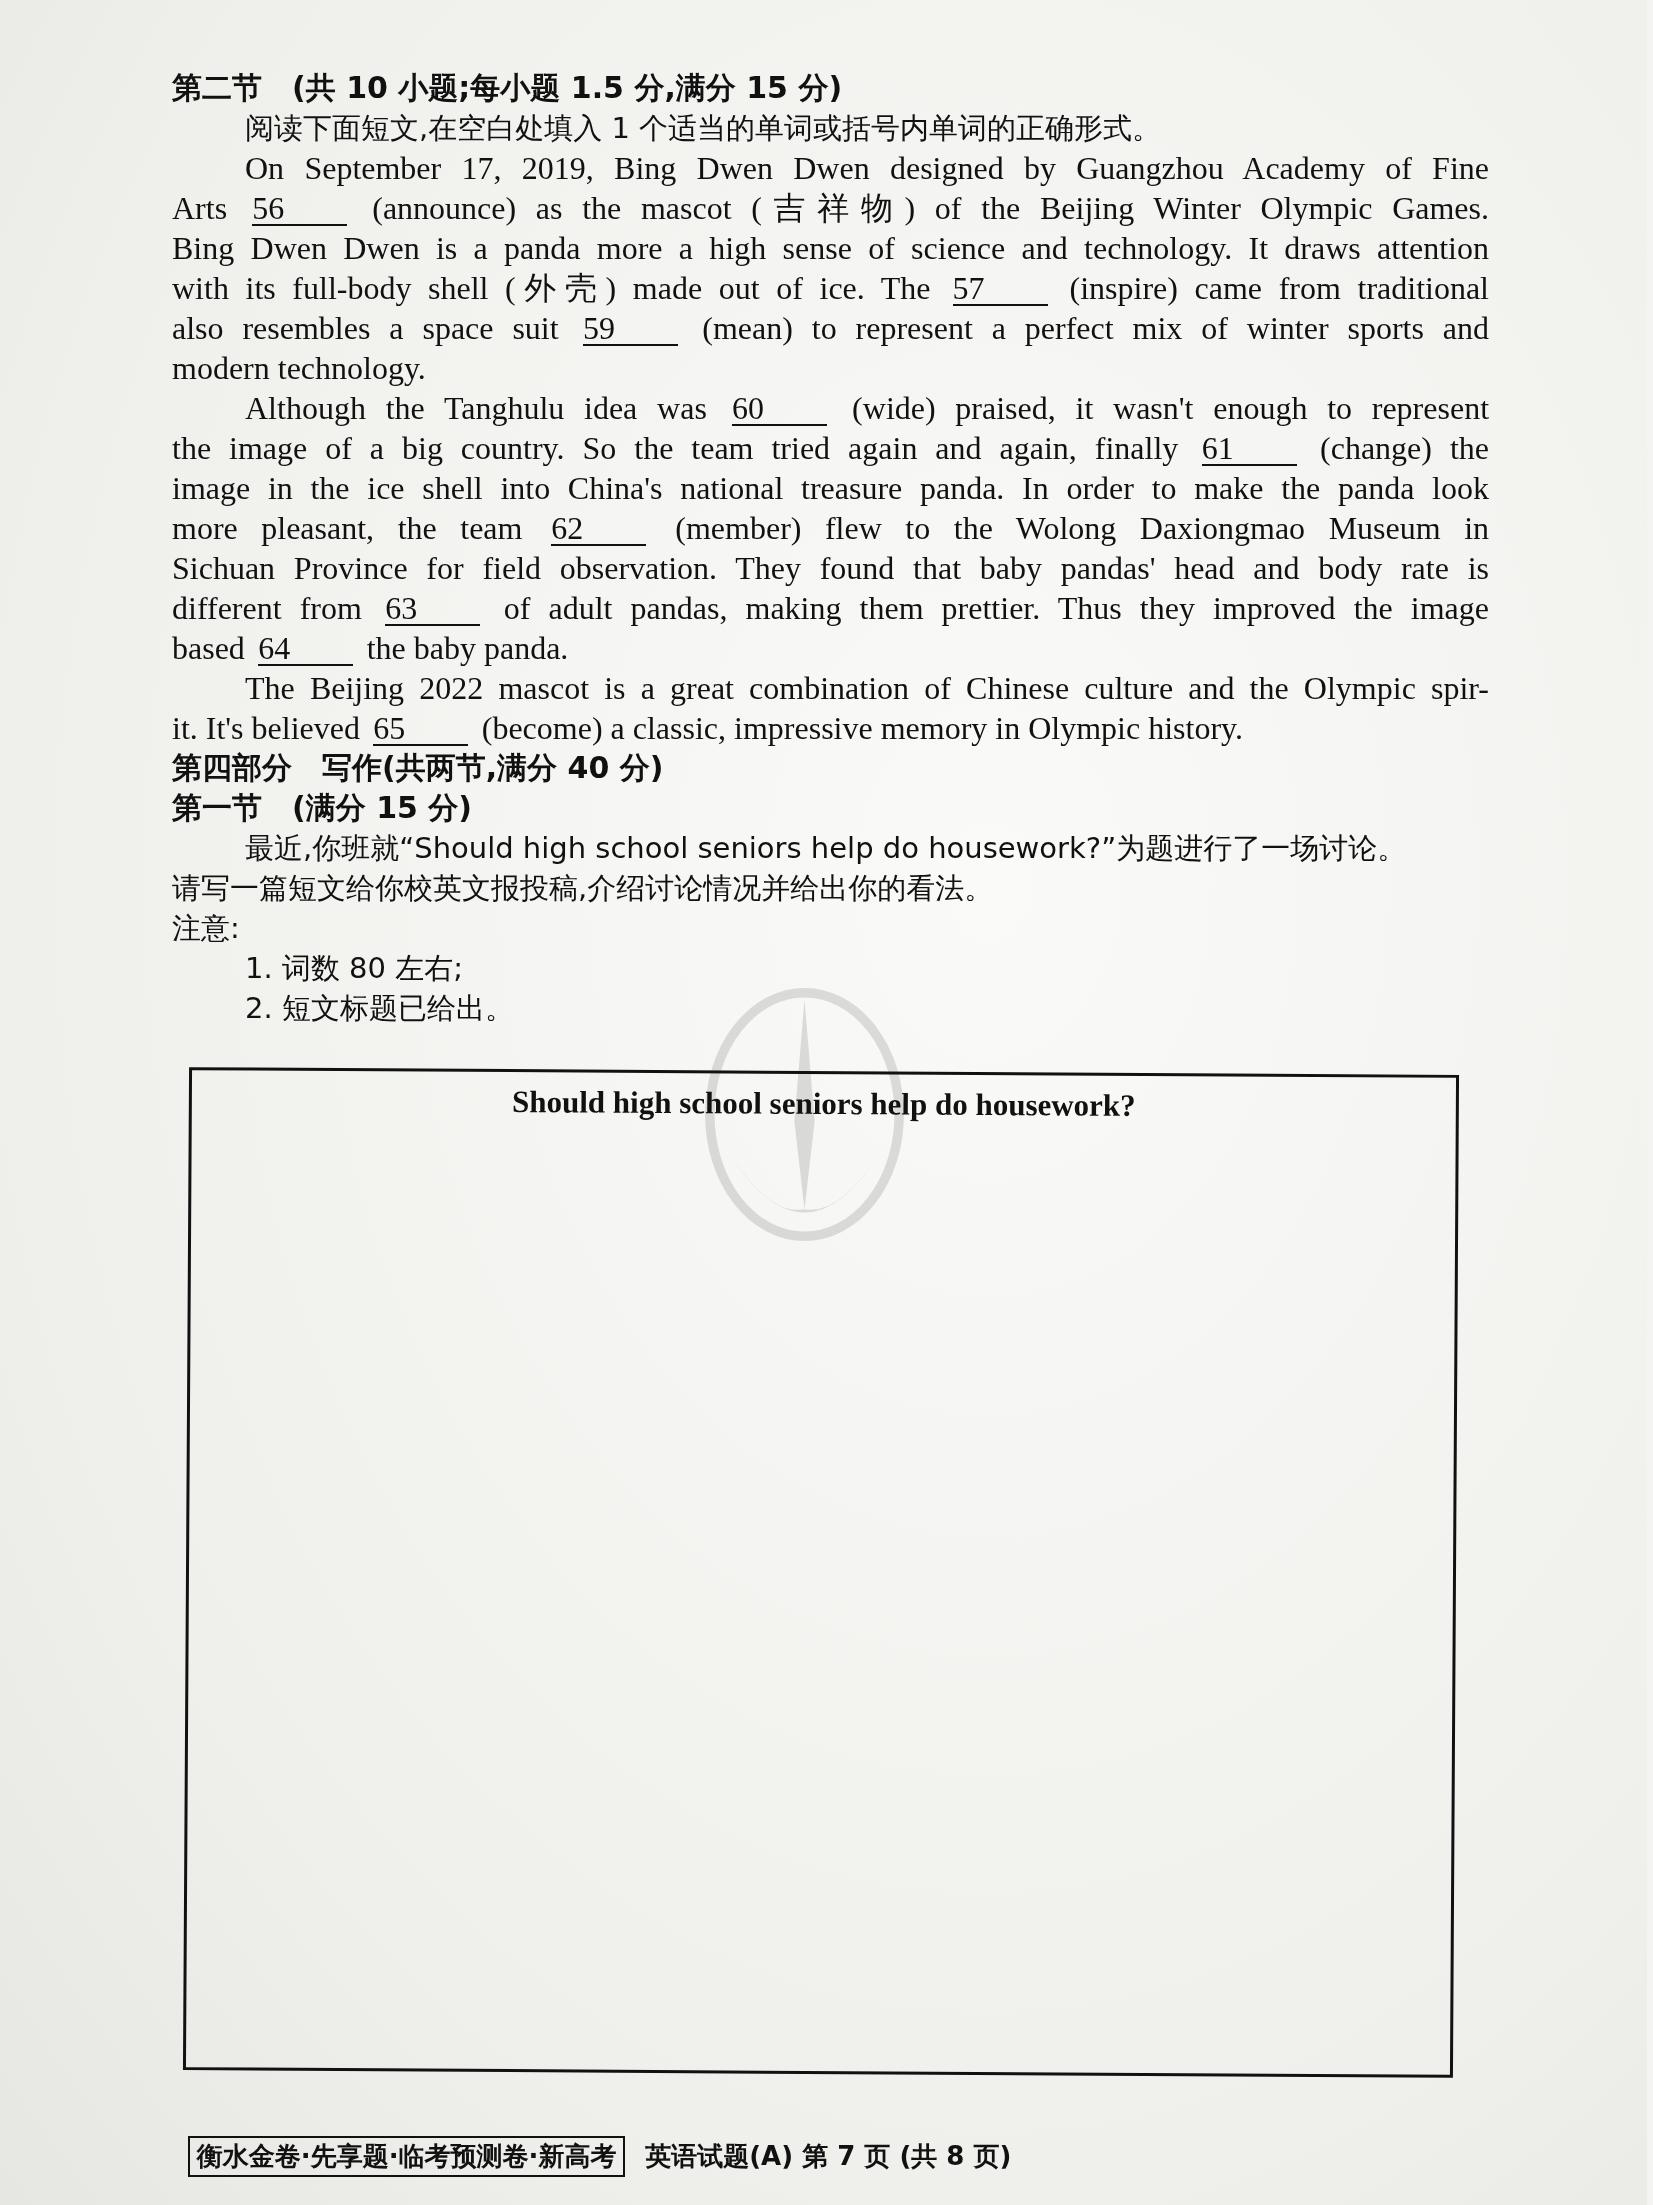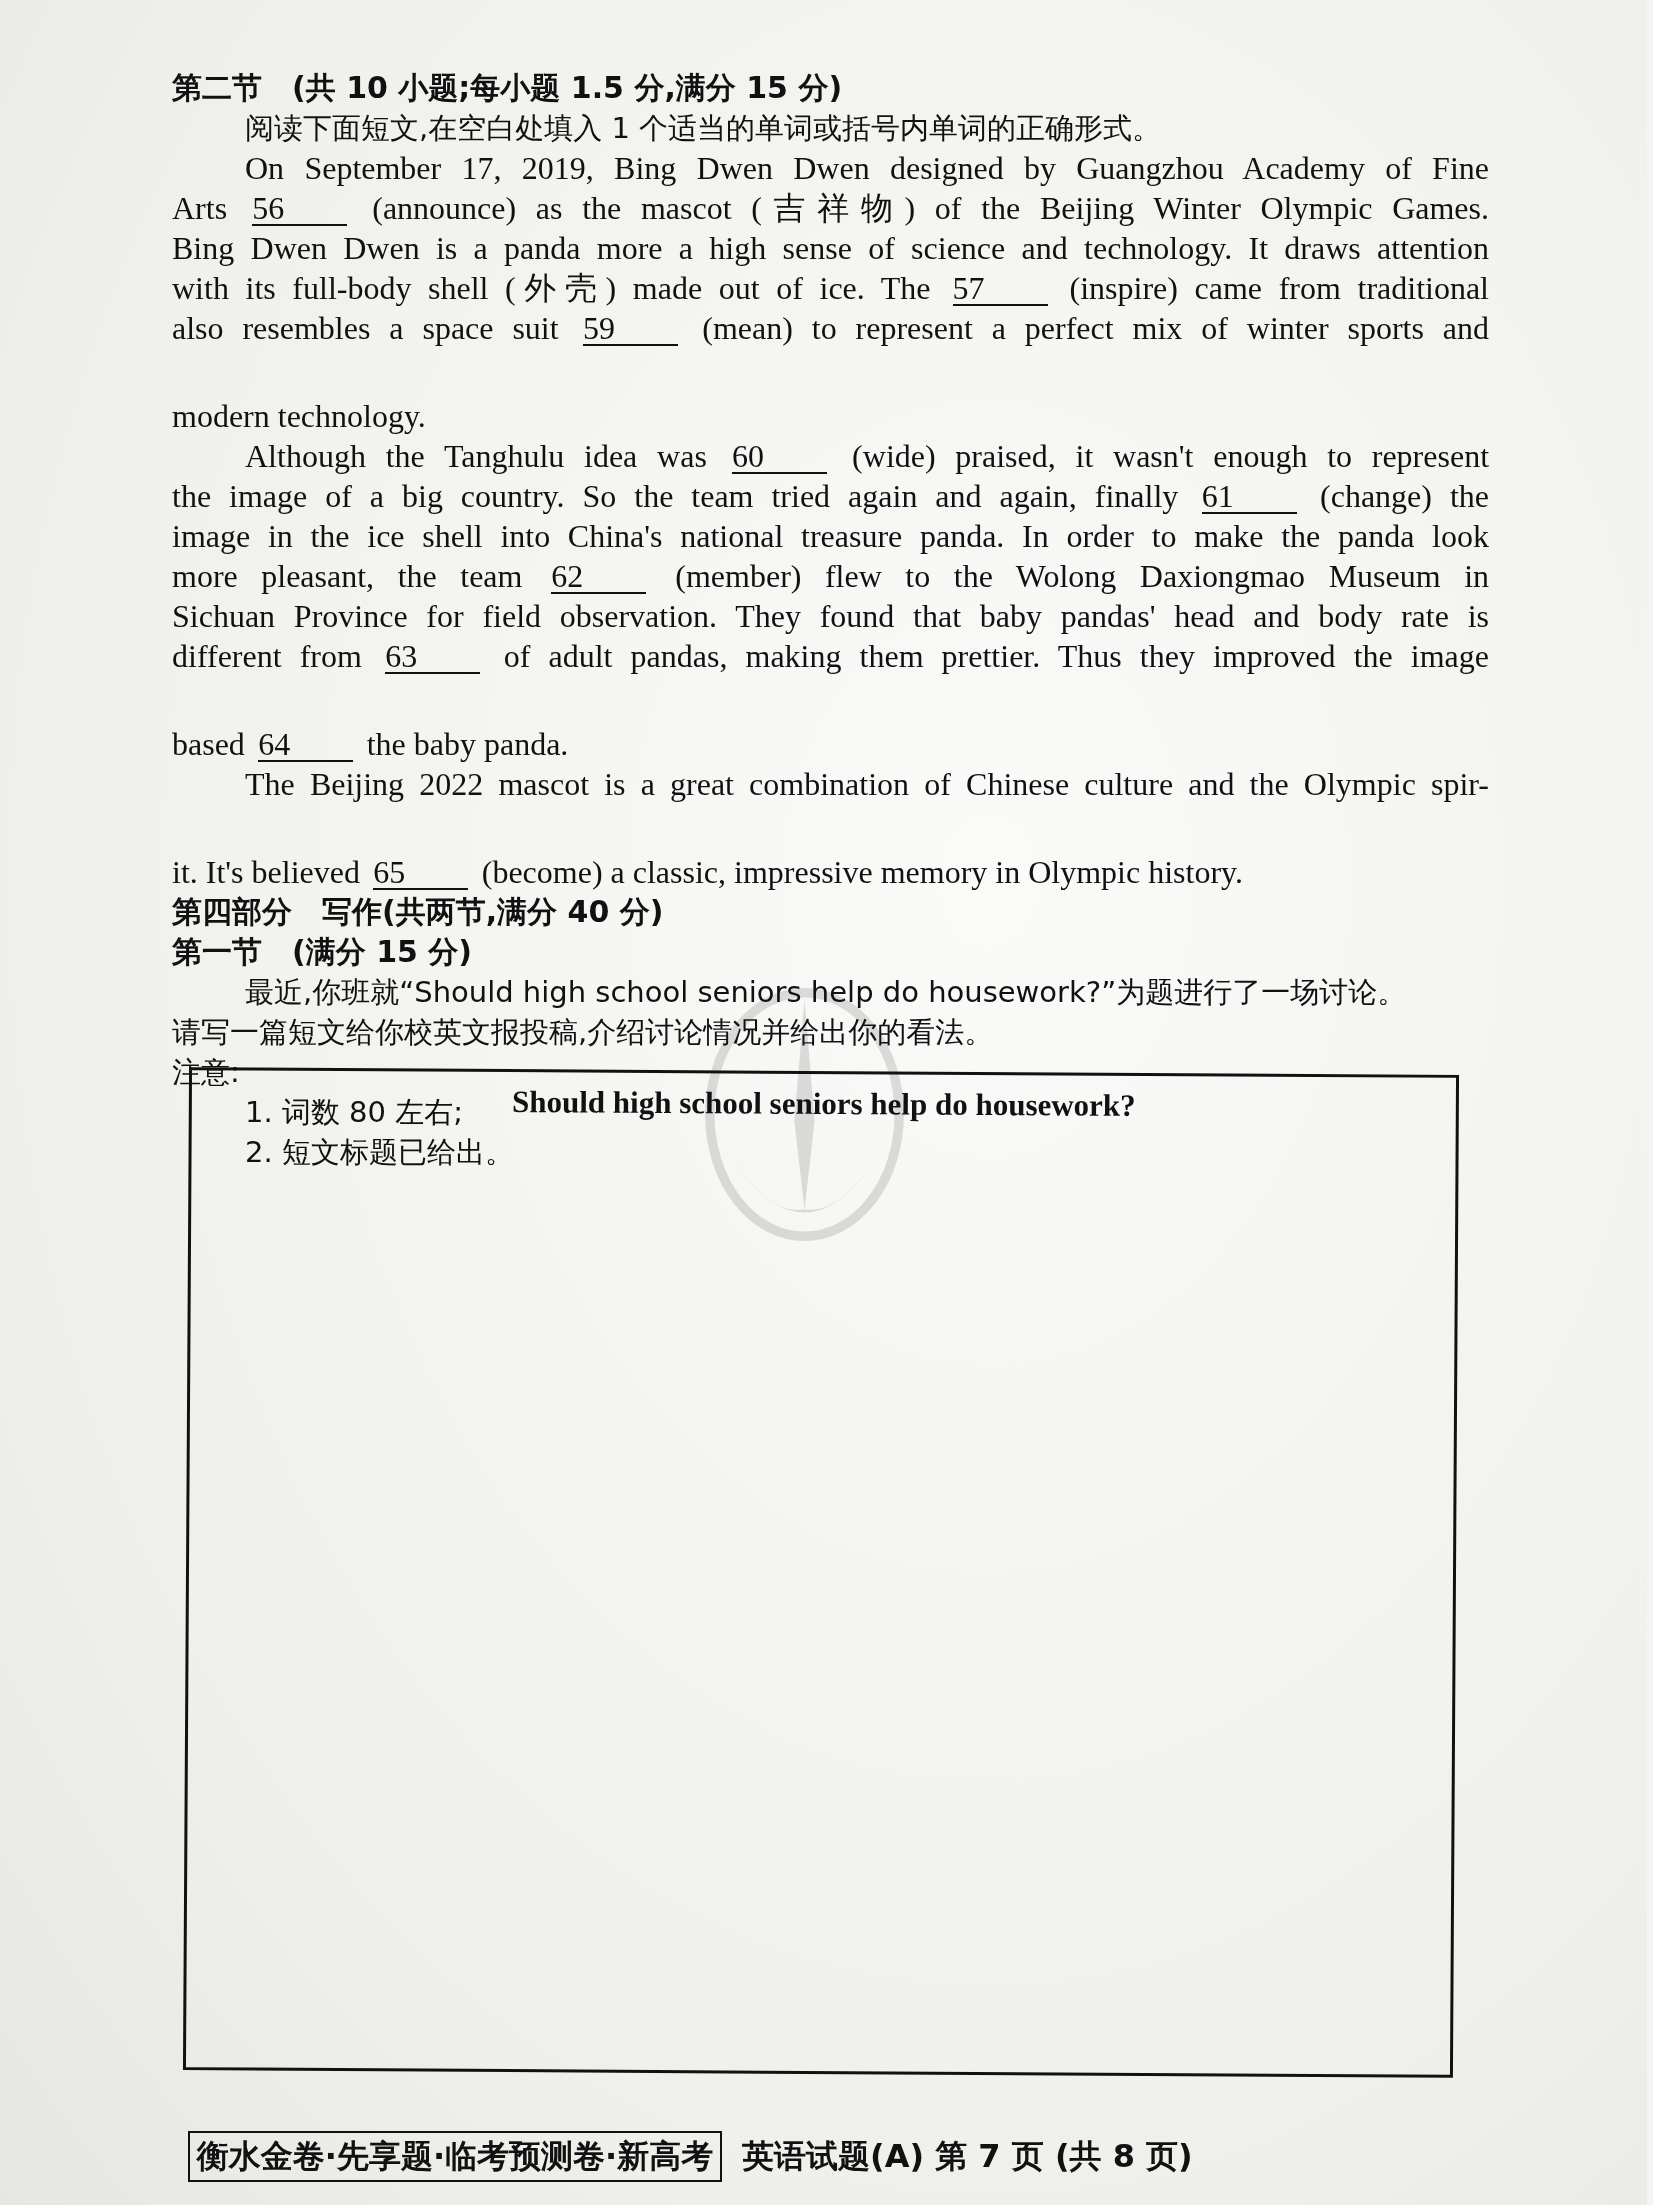--- a/index.html
+++ b/index.html
@@ -17,41 +17,41 @@
   }
   .watermark {
     position: absolute; left: 703px; top: 986px; width: 203px; height: 257px;
     opacity: 0.18;
   }
   .content {
     position: absolute; left: 172px; top: 68px; width: 1317px;
     font-size: 32px; line-height: 40px;
   }
   .line { white-space: nowrap; display: block; text-align: justify; text-align-last: justify; }
-  .line.last { text-align-last: left; margin-top: 48px; }
+  .line.last { text-align-last: left; }
   .indent { padding-left: 73px; }
   .cjk { font-family: "DejaVu Sans", sans-serif; font-size: 29px; }
   .heading { font-family: "DejaVu Sans", sans-serif; font-weight: bold; font-size: 30px; }
   .blank {
     display: inline-block; min-width: 95px; border-bottom: 2px solid #111;
     line-height: 32px; margin: 0 5.4px;
   }
   .writing-box {
     position: absolute; left: 186px; top: 1071px; width: 1270px; height: 1003px;
     border: 3.4px solid #111; box-sizing: border-box;
     transform: rotate(0.35deg);
   }
   .box-title {
     position: absolute; left: 0; right: 0; top: 12px; text-align: center;
     font-family: "Liberation Serif", serif; font-weight: bold; font-size: 31px;
   }
   .footer {
     position: absolute; left: 188px; top: 2136px; height: 41px;
     display: flex; align-items: center; gap: 20px;
-    font-family: "DejaVu Sans", sans-serif; font-weight: bold; font-size: 32px; text-align: right;
+    font-family: "DejaVu Sans", sans-serif; font-weight: bold; font-size: 26px; text-align: right;
   }
   .footer .brand { border: 2.7px solid #111; padding: 1.4px 6.8px; }
 </style>
 </head>
 <body>
 
 <div class="page">
 
   <svg class="watermark" viewBox="0 0 300 380">
     <ellipse cx="150" cy="190" rx="140" ry="180" fill="none" stroke="#555" stroke-width="14"></ellipse>

